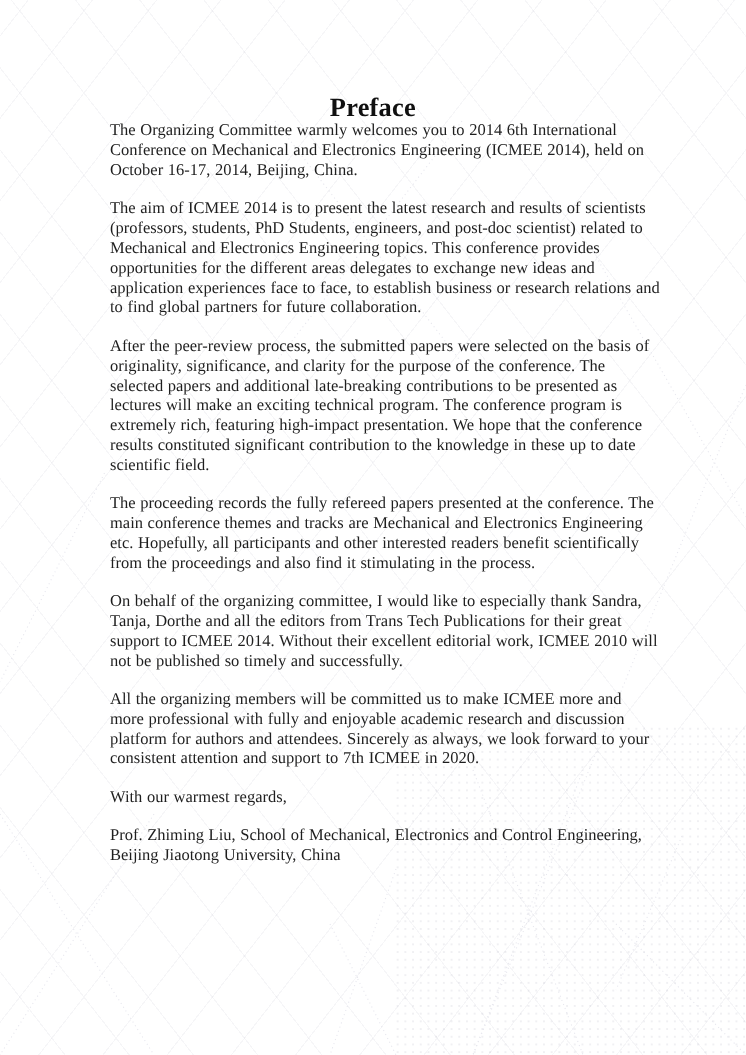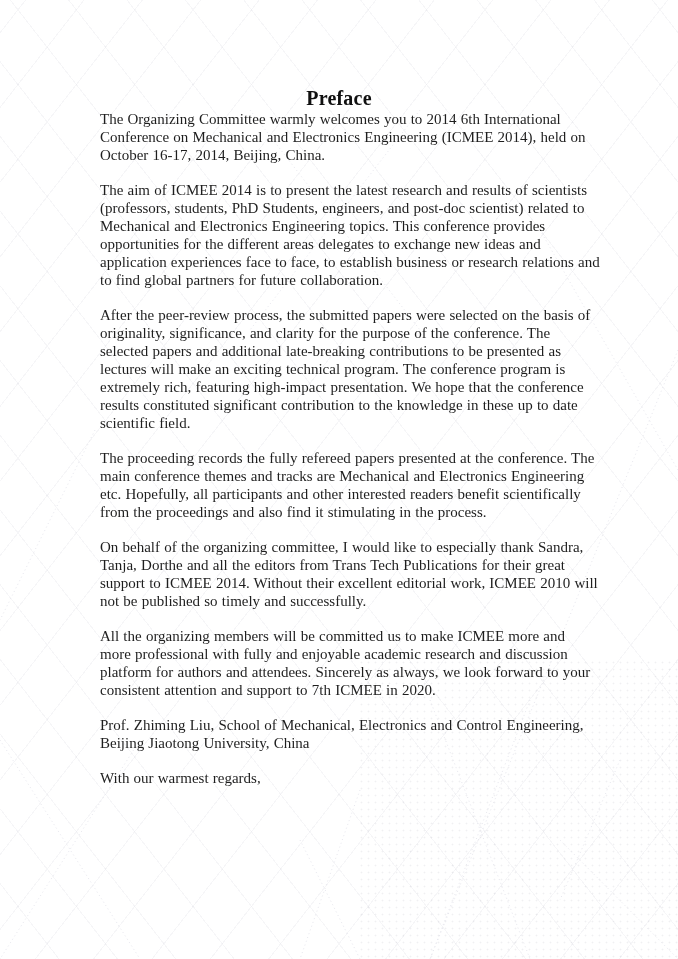--- a/index.html
+++ b/index.html
@@ -49,21 +49,21 @@
   .content {
     position: absolute;
     left: 100px;
     top: 0;
     width: 500px;
   }
   h1.title {
     margin: 87px 0 0 0;
     width: 478px;
     text-align: center;
-    font-size: 20px;
+    font-size: 24px;
     line-height: 23px;
     font-weight: 700;
     color: #101010;
     letter-spacing: 0.2px;
   }
   p.para {
     margin: 0 0 17px 0;
     width: 500px;
     font-size: 15px;
     line-height: 18px;
@@ -101,17 +101,17 @@
     <h1 class="title">Preface</h1>
 
 
     <p class="para">The Organizing Committee warmly welcomes you to 2014 6th International Conference on Mechanical and Electronics Engineering (ICMEE 2014), held on October 16-17, 2014, Beijing, China.</p>
     <p class="para">The aim of ICMEE 2014 is to present the latest research and results of scientists (professors, students, PhD Students, engineers, and post-doc scientist) related to Mechanical and Electronics Engineering topics. This conference provides opportunities for the different areas delegates to exchange new ideas and application experiences face to face, to establish business or research relations and to find global partners for future collaboration.</p>
     <p class="para">After the peer-review process, the submitted papers were selected on the basis of originality, significance, and clarity for the purpose of the conference. The selected papers and additional late-breaking contributions to be presented as lectures will make an exciting technical program. The conference program is extremely rich, featuring high-impact presentation. We hope that the conference results constituted significant contribution to the knowledge in these up to date scientific field.</p>
     <p class="para">The proceeding records the fully refereed papers presented at the conference. The main conference themes and tracks are Mechanical and Electronics Engineering etc. Hopefully, all participants and other interested readers benefit scientifically from the proceedings and also find it stimulating in the process.</p>
     <p class="para">On behalf of the organizing committee, I would like to especially thank Sandra, Tanja, Dorthe and all the editors from Trans Tech Publications for their great support to ICMEE 2014. Without their excellent editorial work, ICMEE 2010 will not be published so timely and successfully.</p>
     <p class="para">All the organizing members will be committed us to make ICMEE more and more professional with fully and enjoyable academic research and discussion platform for authors and attendees. Sincerely as always, we look forward to your consistent attention and support to 7th ICMEE in 2020.</p>
 
+    <p class="para">With our warmest regards,</p>
     <p class="para">Prof. Zhiming Liu, School of Mechanical, Electronics and Control Engineering, Beijing Jiaotong University, China</p>
-    <p class="para">With our warmest regards,</p>
   </div>
 
 </div>
 
 </body></html>

